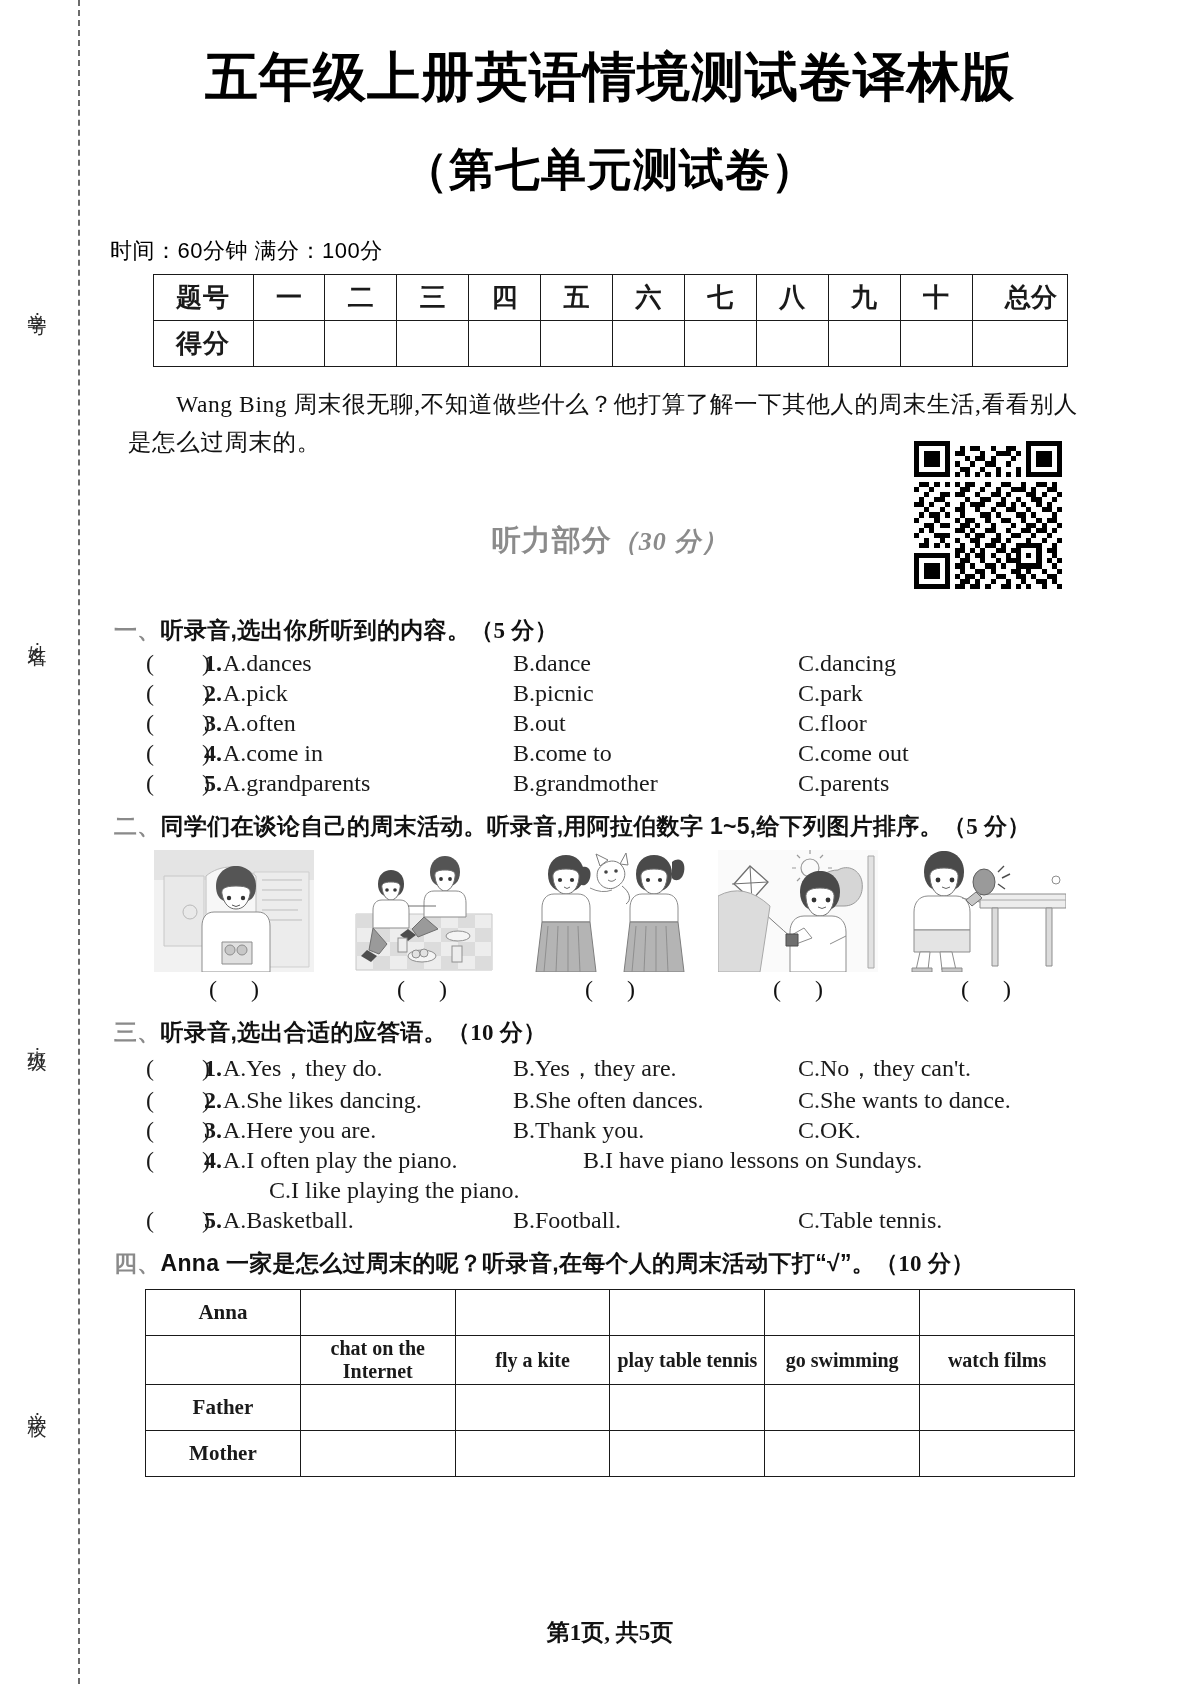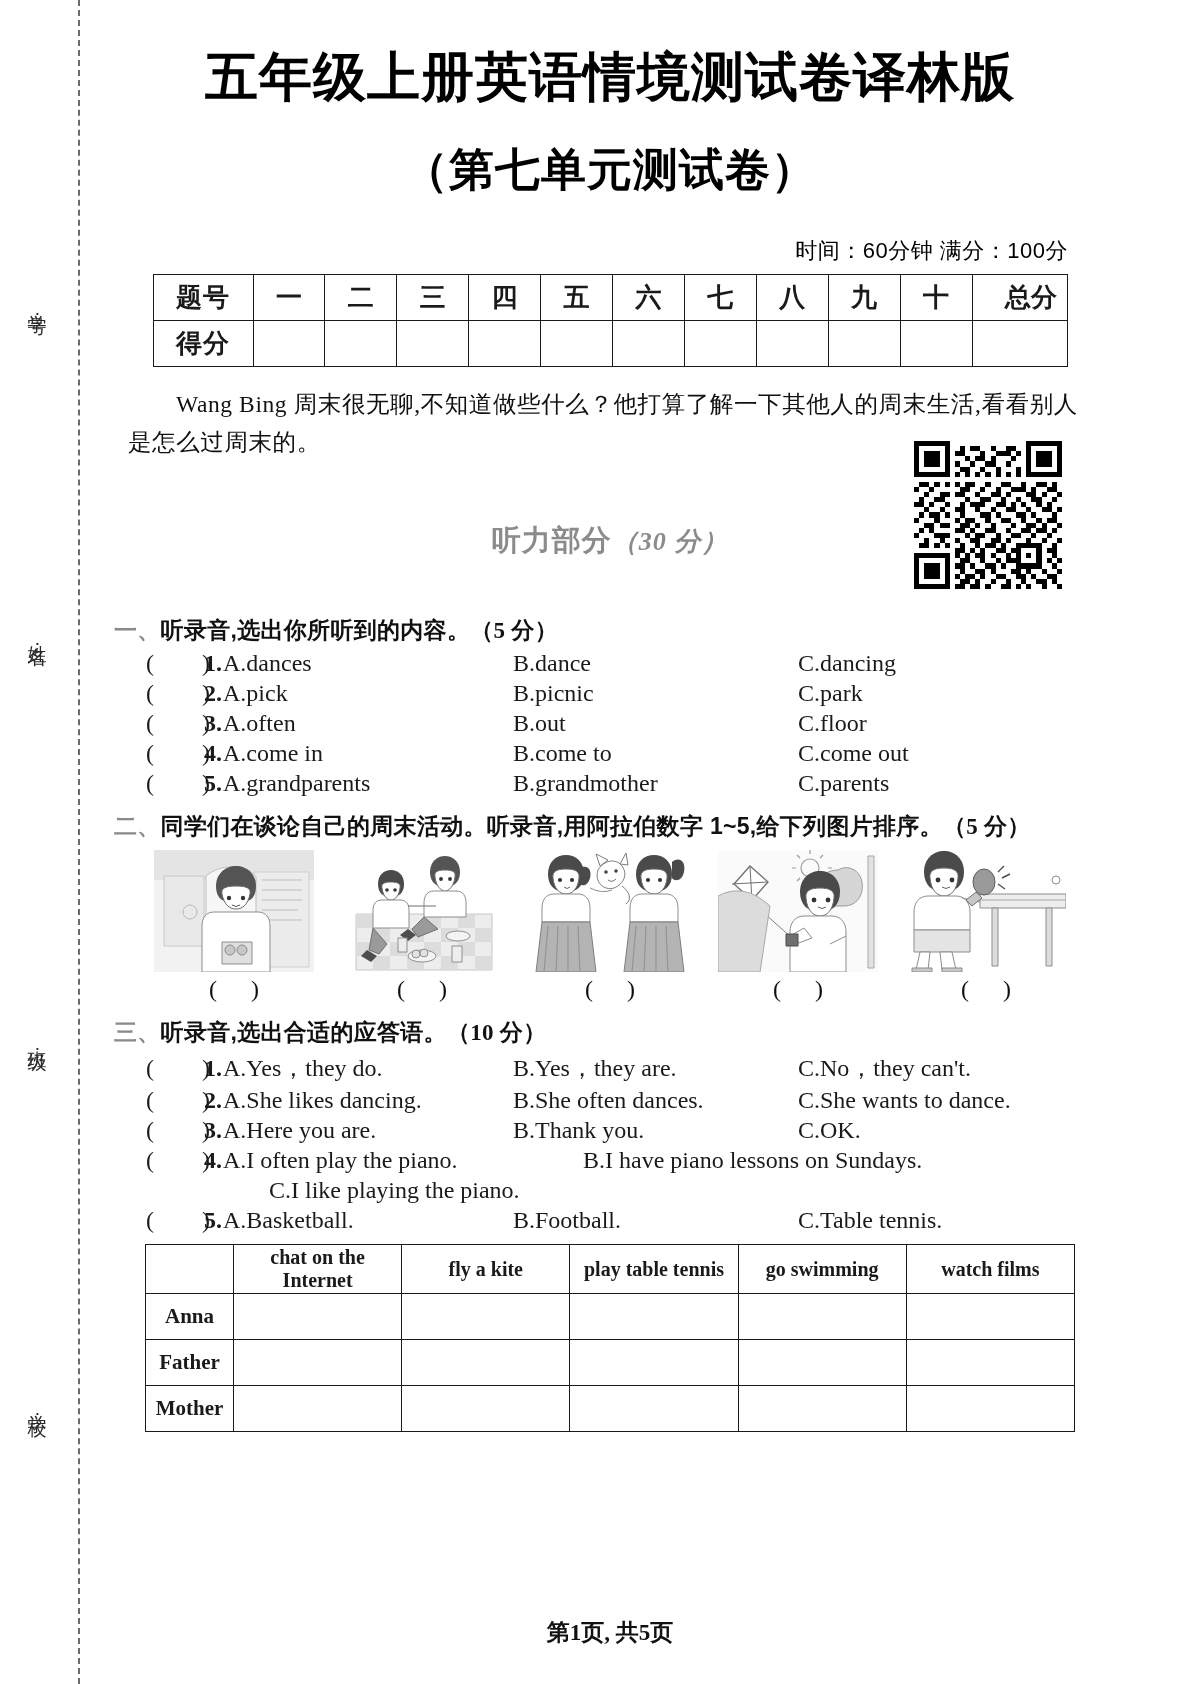--- a/index.html
+++ b/index.html
@@ -63,21 +63,21 @@
     font-size: 45px;
     letter-spacing: 1px;
     margin: 26px 0 0 0;
     color: #000;
   }
 
   
   .meta-line {
     font-family: "Liberation Sans", sans-serif;
     font-size: 22px;
-    text-align: right;
+    text-align: left;
     padding-right: 42px;
     margin-top: 36px;
     color: #000;
     letter-spacing: 0.5px;
   }
 
   
   table.score {
     border-collapse: collapse;
     margin: 8px auto 0 auto;
@@ -767,40 +767,43 @@
     <span class="cont">C.I like playing the piano.</span>
   </div>
   <div class="q-row">
     <span class="brk">(        )</span>
     <span class="num">5.</span>
     <span class="oa">A.Basketball.</span>
     <span class="ob">B.Football.</span>
     <span class="oc">C.Table tennis.</span>
   </div>
 
+  <div class="sec-h">
+    <span class="num">四、</span><span>Anna 一家是怎么过周末的呢？听录音,在每个人的周末活动下打“√”。</span><span class="pts">（10 分）</span>
+  </div>
 
   <table class="chk">
     <tbody>
         <tr>
+      <td class="name">Anna</td>
+      <td></td>
+      <td></td>
+      <td></td>
+      <td></td>
+      <td></td>
+    </tr>
+    <tr>
       <th class="corner"></th>
       <th>chat on the Internet</th>
       <th>fly a kite</th>
       <th>play table tennis</th>
       <th>go swimming</th>
       <th>watch films</th>
     </tr>
     <tr>
-      <td class="name">Anna</td>
-      <td></td>
-      <td></td>
-      <td></td>
-      <td></td>
-      <td></td>
-    </tr>
-    <tr>
       <td class="name">Father</td>
       <td></td>
       <td></td>
       <td></td>
       <td></td>
       <td></td>
     </tr>
     <tr>
       <td class="name">Mother</td>
       <td></td>

